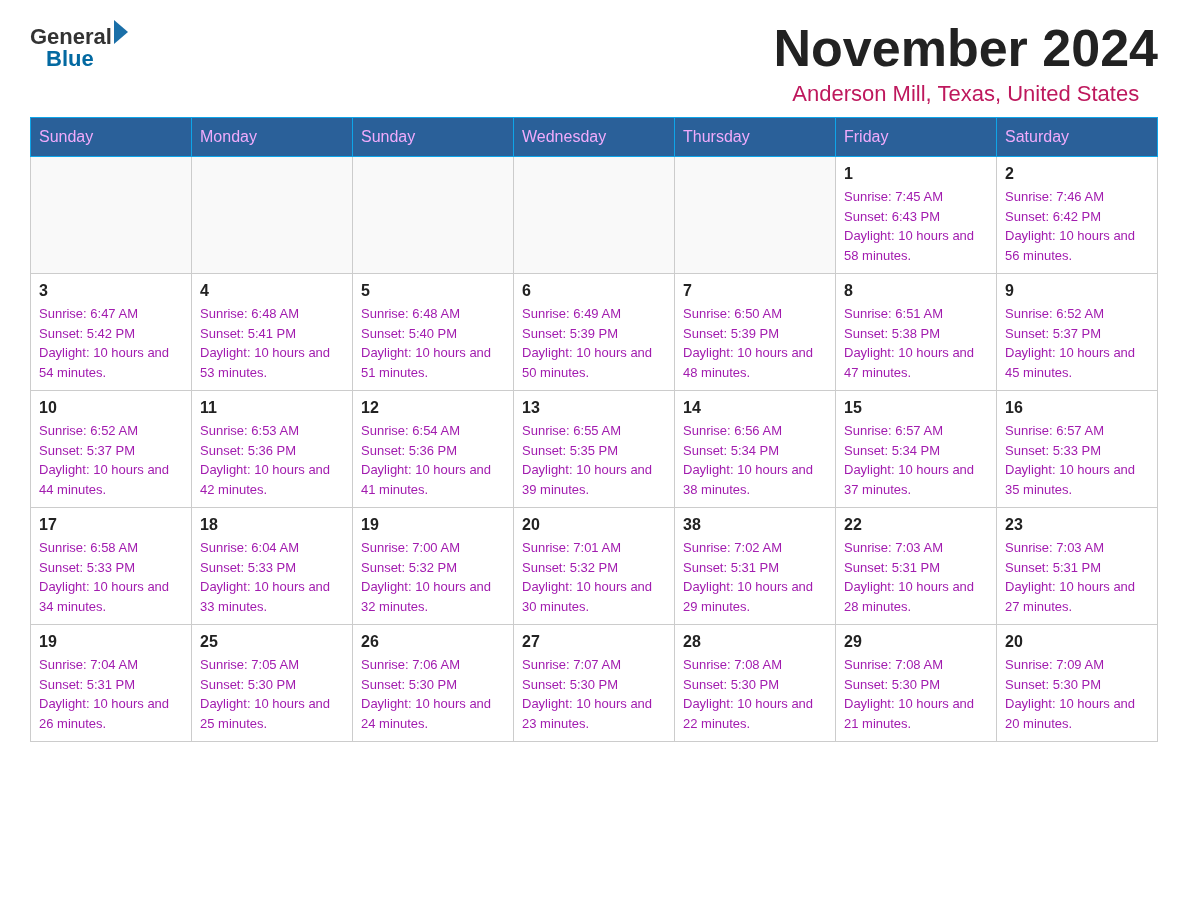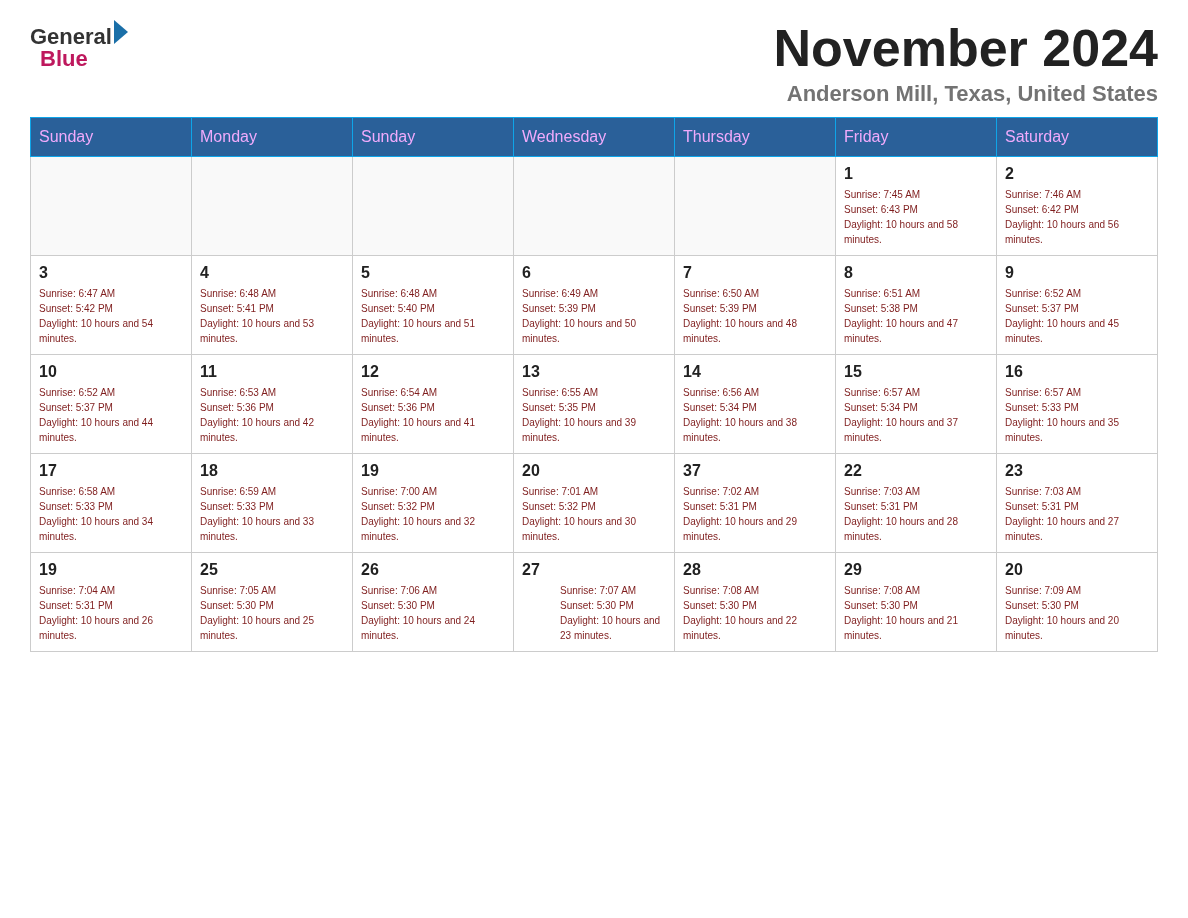--- a/index.html
+++ b/index.html
@@ -32,38 +32,38 @@
       height: 0;
       border-left: 14px solid #1a6fa8;
       border-top: 12px solid transparent;
       border-bottom: 12px solid transparent;
       display: inline-block;
       margin-left: 2px;
     }
     .logo-blue {
       font-size: 22px;
       font-weight: bold;
-      color: #be185d;
+      color: #0369a1;
       display: block;
       margin-top: -4px;
-      margin-left: 10px;
+      margin-left: 16px;
     }
     .title-block {
-      text-align: right;
+      text-align: center;
     }
     .title-block h1 {
       font-size: 52px;
       font-weight: bold;
       color: #222;
       line-height: 1.1;
     }
     .title-block h2 {
       font-size: 22px;
-      font-weight: bold;
-      color: #737373;
+      font-weight: normal;
+      color: #be185d;
       margin-top: 4px;
     }
     .calendar {
       width: 100%;
       border-collapse: collapse;
       margin-top: 10px;
     }
     .calendar thead th {
       background-color: #2a6099;
       color: #f0abfc;
@@ -83,23 +83,23 @@
       font-size: 13px;
       color: #333;
     }
     .day-number {
       font-size: 16px;
       font-weight: bold;
       margin-bottom: 4px;
       color: #222;
     }
     .day-info {
-      font-size: 10px;
+      font-size: 13px;
       line-height: 1.5;
-      color: #7f1d1d;
+      color: #a21caf;
     }
     .empty-cell {
       background: #f9f9f9;
     }
     .week-row td {
       border-top: 2px solid #2a6099;
     }
   </style>
 </head>
 <body>
@@ -239,38 +239,38 @@
       </tr>
       <tr class="week-row">
         <td>
           <div class="day-number">17</div>
           <div class="day-info" style="white-space: pre-line;">Sunrise: 6:58 AM
 Sunset: 5:33 PM
 Daylight: 10 hours and 34 minutes.</div>
         </td>
         <td>
           <div class="day-number">18</div>
-          <div class="day-info" style="white-space: pre-line;">Sunrise: 6:59 AM
+          <div class="day-info" style="white-space: pre-line;">Sunrise: 6:04 AM
 Sunset: 5:33 PM
 Daylight: 10 hours and 33 minutes.</div>
         </td>
         <td>
           <div class="day-number">19</div>
           <div class="day-info" style="white-space: pre-line;">Sunrise: 7:00 AM
 Sunset: 5:32 PM
 Daylight: 10 hours and 32 minutes.</div>
         </td>
         <td>
           <div class="day-number">20</div>
           <div class="day-info" style="white-space: pre-line;">Sunrise: 7:01 AM
 Sunset: 5:32 PM
 Daylight: 10 hours and 30 minutes.</div>
         </td>
         <td>
-          <div class="day-number">37</div>
+          <div class="day-number">38</div>
           <div class="day-info" style="white-space: pre-line;">Sunrise: 7:02 AM
 Sunset: 5:31 PM
 Daylight: 10 hours and 29 minutes.</div>
         </td>
         <td>
           <div class="day-number">22</div>
           <div class="day-info" style="white-space: pre-line;">Sunrise: 7:03 AM
 Sunset: 5:31 PM
 Daylight: 10 hours and 28 minutes.</div>
         </td>
@@ -295,21 +295,21 @@
 Daylight: 10 hours and 25 minutes.</div>
         </td>
         <td>
           <div class="day-number">26</div>
           <div class="day-info" style="white-space: pre-line;">Sunrise: 7:06 AM
 Sunset: 5:30 PM
 Daylight: 10 hours and 24 minutes.</div>
         </td>
         <td>
           <div class="day-number">27</div>
-          <div class="day-info" style="white-space: pre-line; margin-left: 38px;">Sunrise: 7:07 AM
+          <div class="day-info" style="white-space: pre-line;">Sunrise: 7:07 AM
 Sunset: 5:30 PM
 Daylight: 10 hours and 23 minutes.</div>
         </td>
         <td>
           <div class="day-number">28</div>
           <div class="day-info" style="white-space: pre-line;">Sunrise: 7:08 AM
 Sunset: 5:30 PM
 Daylight: 10 hours and 22 minutes.</div>
         </td>
         <td>

